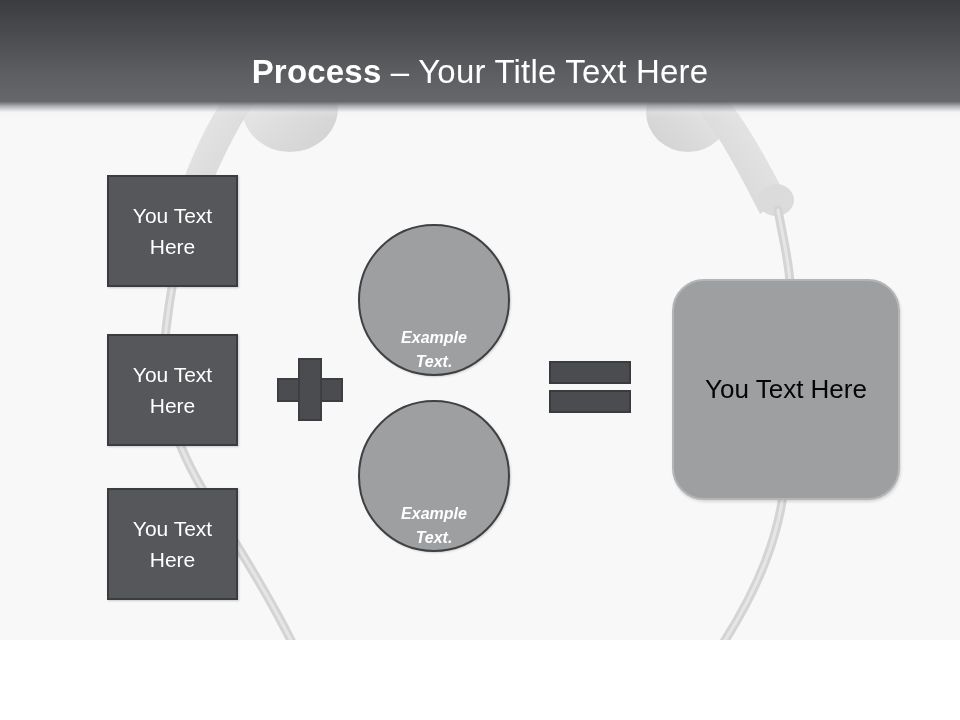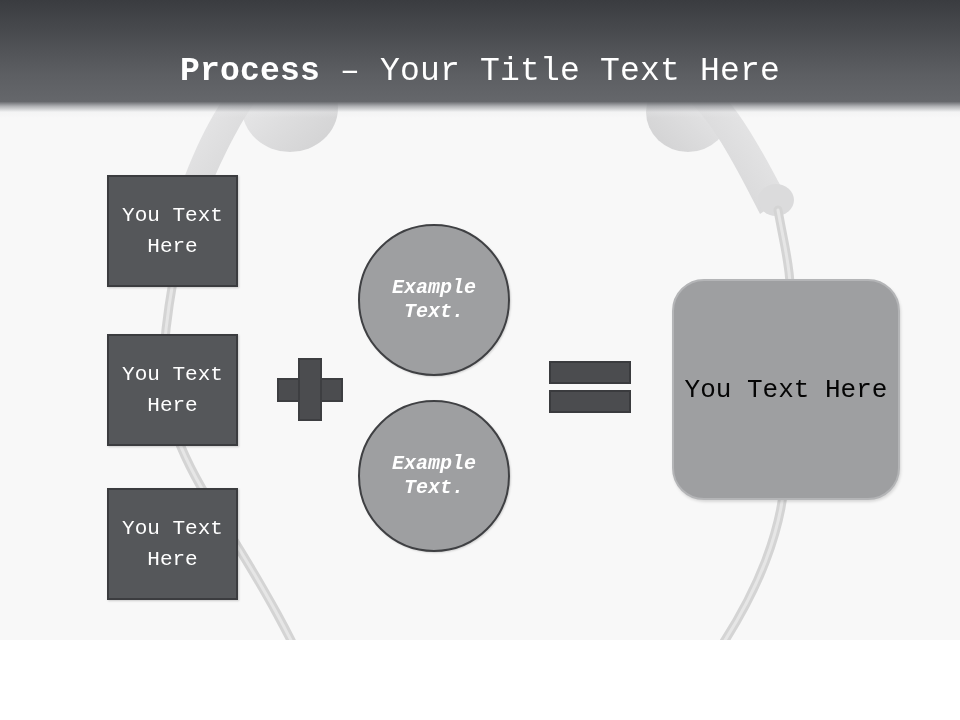--- a/index.html
+++ b/index.html
@@ -6,21 +6,21 @@
     margin: 0;
     padding: 0;
     background: #ffffff;
   }
   #slide {
     position: relative;
     width: 960px;
     height: 640px;
     overflow: hidden;
     background: #f8f8f8;
-    font-family: Liberation Mono, monospace;
+    font-family: Liberation Sans, sans-serif;
   }
 
   
   #bg-art {
     position: absolute;
     left: 0; top: 0;
     width: 960px; height: 720px;
     pointer-events: none;
   }
 
@@ -111,24 +111,24 @@
   .example-circle {
     position: absolute;
     left: 358px;
     width: 152px;
     height: 152px;
     border-radius: 50%;
     background: #9e9fa1;
     border: 2px solid #3f4043;
     box-sizing: border-box;
     display: flex;
-    align-items: center;
+    align-items: flex-end;
     justify-content: center;
     color: #ffffff;
-    font-size: 20px;
+    font-size: 16px;
     line-height: 24px;
     font-weight: 700;
     font-style: italic;
     text-align: center;
     box-shadow: 1px 1px 2px rgba(0,0,0,0.16);
   }
   #example-circle-1 { top: 224px; }
   #example-circle-2 { top: 400px; }
 
   

